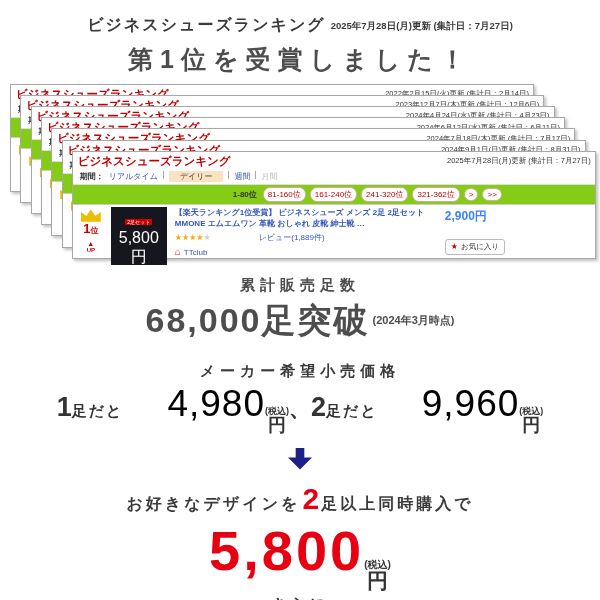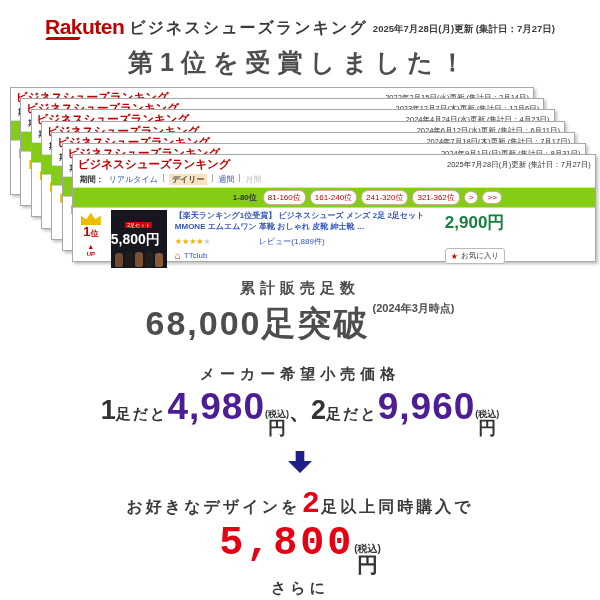--- a/index.html
+++ b/index.html
@@ -18,94 +18,93 @@
   
   #card-stack { position:relative; height:182px; margin-top:8px; }
   .card { position:absolute; width:524px; height:108px; background:#fff;
           border:1px solid #a8a8a8; box-shadow:2px 2px 3px rgba(0,0,0,.25); }
   .card-head { display:flex; justify-content:space-between; align-items:center; padding:2px 4px 1px 5px; }
   .card-title { color:#bf0000; font-weight:bold; font-size:11.5px; }
   .card-date { font-size:7.5px; color:#333; }
   .filter-row { display:flex; align-items:flex-start; gap:5px; padding:1px 4px 2px 7px; font-size:8px; }
   .flabel { font-weight:bold; color:#333; }
   .flink { color:#3355bb; cursor:pointer; text-decoration:none; }
-  .fsel { background:#fbe3c2; color:#444; font-weight:bold; padding:0 3px; }
+  .fsel { background:#fbe3c2; color:#444; font-weight:normal; padding:0 11px; }
   .fsep { width:1px; height:8px; background:#aaa; }
   .fdis { color:#bbb; }
   .tabs { display:flex; align-items:center; gap:4px; background:#84cc16;
           border-top:1px solid #ddd; border-bottom:1px solid #ccc; padding:2px 4px 2px 160px; font-size:8px; }
   .tab-cur { font-weight:bold; color:#333; margin-right:2px; }
   .tab-box { background:#fff; border:1px solid #d9a79b; color:#bf0000; padding:1px 4px;
              border-radius:7px; cursor:pointer; text-decoration:none; }
   .product { position:relative; height:66px; }
   .rank-col { position:absolute; left:4px; top:4px; width:28px; text-align:center; }
   .crown { width:20px; height:13px; margin:0 auto; background:#eebd00;
            clip-path:polygon(0 100%,0 25%,28% 55%,50% 5%,72% 55%,100% 25%,100% 100%); }
   .rank { color:#bf0000; font-weight:bold; font-size:13px; line-height:1.15; }
   .rank-unit { font-size:8px; }
   .updown { margin-top:3px; color:#cc0000; font-size:6px; font-weight:bold; line-height:1.1; }
   .tri { display:block; font-size:7px; }
   .pimg { position:absolute; left:38px; top:2px; width:56px; height:58px; background:#16161f; cursor:pointer; overflow:hidden; }
   .pimg-cap { text-align:center; padding-top:3px; }
   .pimg-badge { background:#c00; color:#fff; font-size:5px; padding:0 2px; }
-  .pimg-price { color:#fff; font-weight:bold; font-size:14px; line-height:1.2; }
+  .pimg-price { color:#fff; font-weight:normal; font-size:16px; text-align:center; line-height:1.2; }
   .shoes { display:flex; justify-content:center; gap:2px; margin-top:3px; align-items:flex-end; }
   .shoe { width:8px; height:16px; border-radius:3px 3px 2px 2px; }
   .shoe:nth-child(1){background:#6b4a2f;height:14px;} .shoe:nth-child(2){background:#1f1b18;}
   .shoe:nth-child(3){background:#7b5233;height:15px;} .shoe:nth-child(4){background:#241f1c;}
   .shoe:nth-child(5){background:#8a5a36;height:14px;}
   .pinfo { position:absolute; left:102px; top:3px; width:266px; }
   .ptitle { color:#3355bb; font-weight:bold; font-size:8px; line-height:1.35; display:block;
             cursor:pointer; text-decoration:none; }
   .prating { margin-top:3px; font-size:8px; display:flex; gap:4px; align-items:center; }
   .sfull { color:#f6ab00; } .sempty { color:#ccc; }
   .review { color:#3355bb; cursor:pointer; text-decoration:none;margin-left:44px; }
   .pshop { margin-top:4px; font-size:8px; display:flex; gap:3px; align-items:center; }
   .shop-icon { color:#cc2200; font-size:10px; line-height:1; }
   .shop-name { color:#3355bb; cursor:pointer; text-decoration:none; }
   .pprice-col { position:absolute; left:372px; top:3px; }
-  .pprice { color:#15803d; font-weight:bold; font-size:17px; }
+  .pprice { color:#3b82f6; font-weight:bold; font-size:12px; }
   .fav-btn { margin-top:14px; display:flex; gap:3px; align-items:center; background:#fff;
              border:1px solid #bbb; border-radius:3px; font-size:7.5px; padding:2px 5px; color:#333; cursor:pointer;
              font-family:inherit; }
   .fav-star { color:#bf0000; font-size:8px; }
 
   
   .sales { text-align:center; margin-top:10px; color:#4d4d4d; }
   .sales-label { font-size:15px; letter-spacing:5px; font-weight:bold; }
-  .sales-line { margin-top:3px; display:flex; justify-content:center; align-items:flex-start; gap:3px; }
+  .sales-line { margin-top:3px; display:flex; justify-content:center; align-items:center; gap:3px; }
   .sales-count { font-size:34px; font-weight:bold; letter-spacing:2px; }
   .sales-asof { font-size:11px; font-weight:bold; }
 
   
   .msrp-label { text-align:center; font-size:15px; font-weight:bold; letter-spacing:5px; color:#3a3a3a; margin-top:18px; }
   .msrp-line { display:flex; justify-content:center; align-items:baseline; margin-top:2px; color:#333; }
   .msrp-prefix-num { font-size:27px; font-weight:bold; }
   .msrp-prefix { font-size:15px; font-weight:bold; letter-spacing:2px;text-align:right; }
-  .msrp-price { font-size:37px; font-weight:bold; color:#4c1d95; letter-spacing:1px; }
+  .msrp-price { font-size:37px; font-weight:normal; color:#000000; letter-spacing:1px;margin-left:44px; }
   .yen-block { display:inline-flex; flex-direction:column; align-items:center; line-height:1; transform:translateY(-2px); }
   .tax { font-size:9px; font-weight:bold; color:#333; }
   .yen { font-size:18px; font-weight:bold; color:#333; }
   .msrp-sep { font-size:22px; font-weight:bold; }
   .arrow-down { width:24px; height:22px; margin:12px auto 0; background:#1d2088;
                 clip-path:polygon(32% 0,68% 0,68% 45%,100% 45%,50% 100%,0 45%,32% 45%); }
   .offer-line { display:flex; justify-content:center; align-items:baseline; margin-top:8px; color:#3a3a3a; }
   .offer-text { font-size:16px; font-weight:bold; letter-spacing:3px;margin-top:16px; }
   .offer-qty { font-size:30px; font-weight:bold; color:#e60012; margin:0 2px; }
   .offer-price-line { display:flex; justify-content:center; align-items:baseline; margin-top:2px; }
-  .offer-price { font-size:40px; font-weight:bold; color:#e60012; letter-spacing:3px;font-family:Liberation Mono, monospace; }
+  .offer-price { font-size:56px; font-weight:bold; color:#e60012; letter-spacing:3px; }
   .yen-block.big .tax { font-size:10px; }
   .yen-block.big .yen { font-size:21px; }
   .sarani { text-align:center; font-size:15px; font-weight:bold; letter-spacing:4px; color:#3a3a3a; margin-top:2px; }
 </style>
 </head>
 <body>
 
 <div class="top-header">
-  <span class="logo">Rakuten</span>
   <span class="hdr-title">ビジネスシューズランキング</span>
   <span class="hdr-date">2025年7月28日(月)更新 (集計日：7月27日)</span>
 </div>
 <div class="award">第1位を受賞しました！</div>
 
 <div id="card-stack">
     <div class="card" style="left: 10px; top: 0px; z-index: 1;">
     <div class="card-head">
       <span class="card-title">ビジネスシューズランキング</span>
       <span class="card-date">2022年2月15日(火)更新 (集計日：2月14日)</span>

